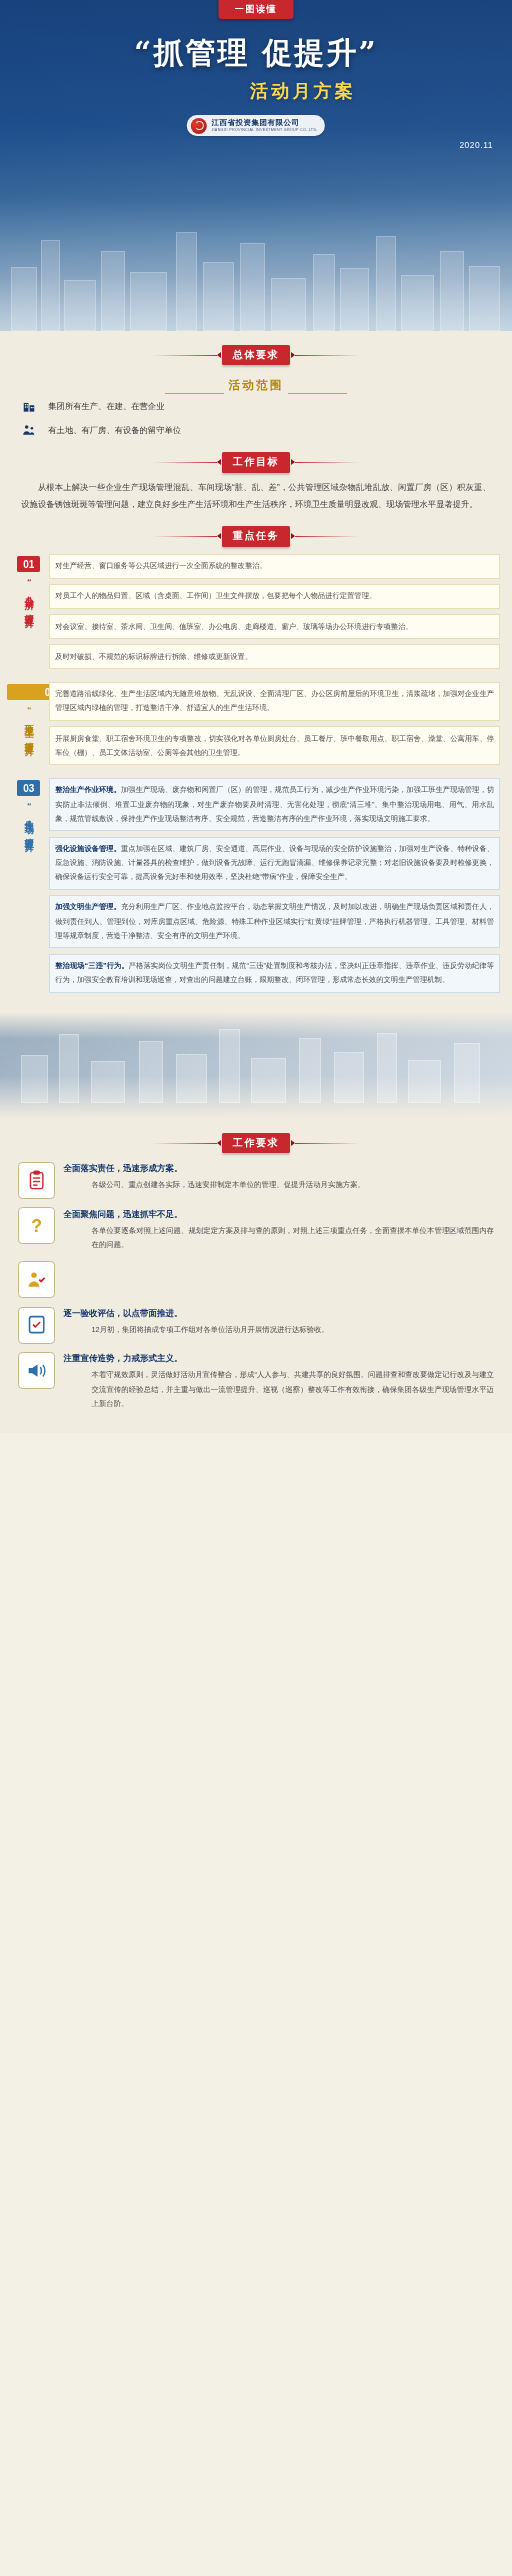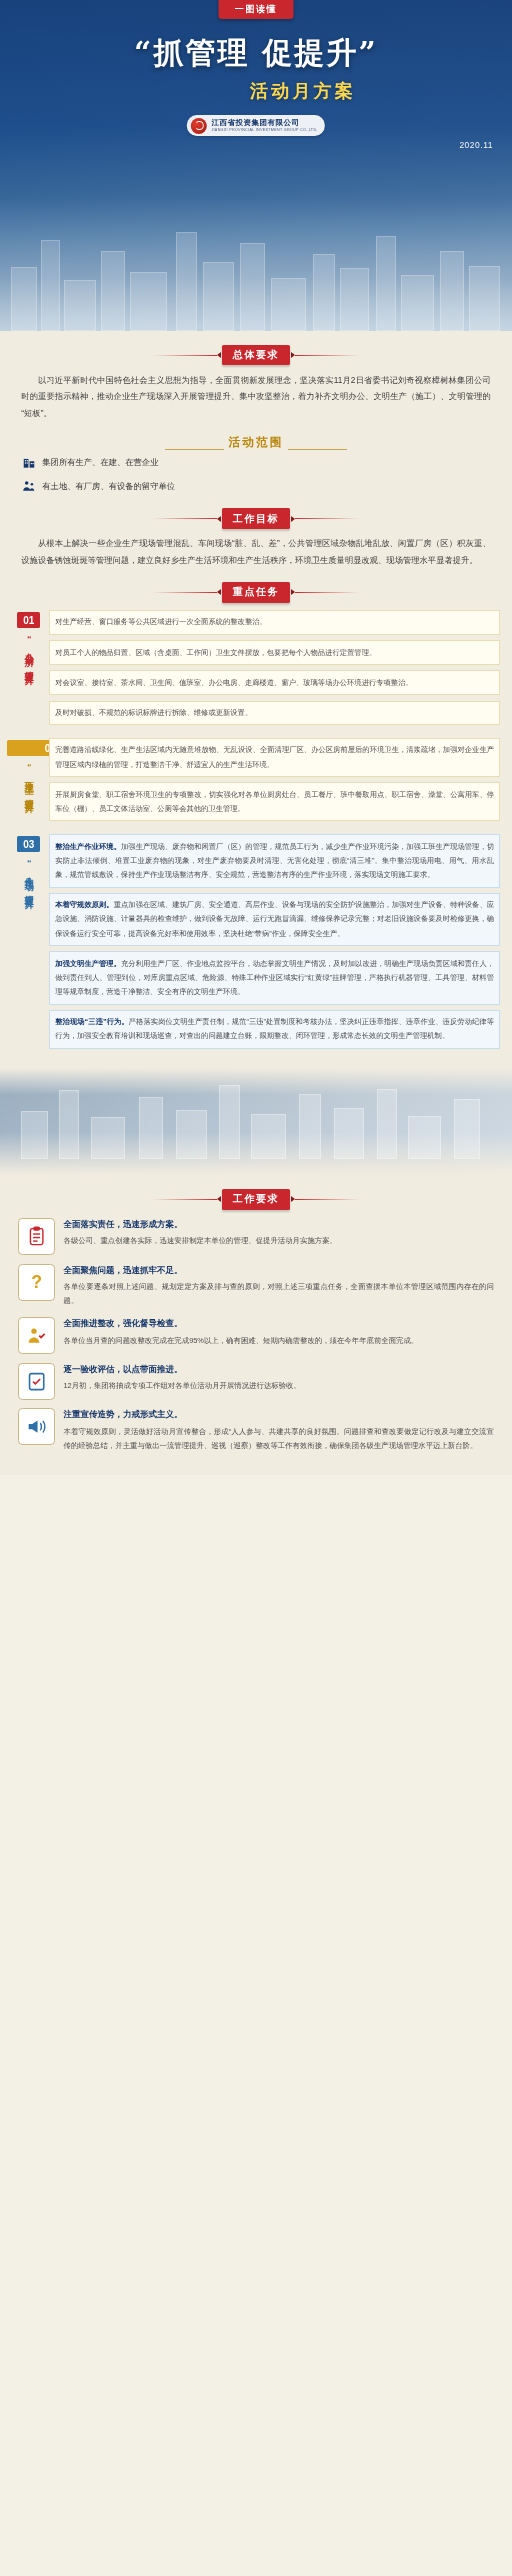--- a/index.html
+++ b/index.html
@@ -101,21 +101,21 @@
   }
   .sec-head-2 .sw { width: 59px; height: 0.5px; background:#c8a24a; }
 
   .body-text {
     margin: 0 21.3px 4.3px; font-size: 8.3px; line-height: 2.0; color: #3b3b3b;
     text-align: justify; text-indent: 2em;
   }
 
   
   .scope { margin: 3.2px 21.3px 5.3px; }
-  .scope-row { display: flex; align-items: center; gap: 5px; margin-bottom: 7.5px; }
+  .scope-row { display: flex; align-items: center; gap: 11px; margin-bottom: 7.5px; }
   .scope-ico {
     width: 16px; height: 16px; flex: none; color: #17376b;
     display:flex; align-items:center; justify-content:center;
   }
   .scope-txt { font-size: 8.3px; color: #333; }
 
   
   .task { position: relative; margin: 7.5px 11.7px 0; display: flex; }
   .task-left {
     width: 34px; flex: none; display: flex; flex-direction: column; align-items: center;
@@ -146,21 +146,21 @@
 
   
   .req { margin: 8.5px 18px 0; display: flex; gap: 8.5px; align-items: flex-start; }
   .req-ico {
     width: 37px; height: 37px; flex: none; border-radius: 4.3px;
     background: #ffffff; border: 1.1px solid #c9b78a;
     display:flex; align-items:center; justify-content:center;
   }
   .req-body { flex: 1; padding-top: 1.1px; }
   .req-title { font-size: 8.5px; font-weight: bold; color: #17376b; margin-bottom: 3.2px; }
-  .req-text { font-size: 7.4px; line-height: 1.95; color: #4a4a4a; text-align: justify; }
+  .req-text { font-size: 7.4px; line-height: 1.95; color: #4a4a4a; text-align: justify; margin-left: 28px; }
 
   .band-city {
     height: 107px; margin: 14px 0 0;
     background:
       linear-gradient(180deg, rgba(241,236,224,1) 0%, rgba(241,236,224,.1) 25%, rgba(223,230,236,.15) 60%, rgba(241,236,224,1) 100%),
       linear-gradient(135deg,#8fa6bb,#b9c7d4 60%,#cdd8e2);
     position: relative; overflow: hidden;
   }
   .band-city .bld { position:absolute; bottom: 16px; background: rgba(255,255,255,.25); border:0.5px solid rgba(255,255,255,.3); }
   .footer-space { height: 21.3px; }
@@ -202,21 +202,20 @@
     </div>
 
     <div class="hero-date">2020.11</div>
   </div>
 
   <div class="sec-head">
     <div class="bar"></div>
     <div class="plate">总体要求</div>
     <div class="bar r"></div>
   </div>
-  <p class="body-text">以习近平新时代中国特色社会主义思想为指导，全面贯彻新发展理念，坚决落实11月2日省委书记刘奇视察樟树林集团公司时的重要指示精神，推动企业生产现场深入开展管理提升、集中攻坚整治，着力补齐文明办公、文明生产（施工）、文明管理的“短板”。</p>
 
   <div class="sec-head-2">
     <div class="sw"></div>
     <div class="t">活动范围</div>
     <div class="sw"></div>
   </div>
   <div class="scope">
     <div class="scope-row">
       <div class="scope-ico">
         <svg width="14" height="14" viewBox="0 0 24 24" fill="#17376b">
@@ -300,21 +299,21 @@
       <div class="task-vtitle alt2">“生产现场”管理提升</div>
     </div>
     <div class="task-right">
       <div class="task-item">
         <div class="pbox blue">
           <span class="lead">整治生产作业环境。</span><span>加强生产现场、废弃物和闲置厂（区）的管理，规范员工行为，减少生产作业环境污染，加强工班生产现场管理，切实防止非法倾倒、堆置工业废弃物的现象，对生产废弃物要及时清理、无害化处理，彻底“清三堆”。集中整治现场用电、用气、用水乱象，规范管线敷设，保持生产作业现场整洁有序、安全规范，营造整洁有序的生产作业环境，落实现场文明施工要求。</span>
         </div>
       </div>
       <div class="task-item">
         <div class="pbox blue">
-          <span class="lead">本着守规效原则。</span><span>重点加强在区域、建筑厂房、安全通道、高层作业、设备与现场的安全防护设施整治，加强对生产设备、特种设备、应急设施、消防设施、计量器具的检查维护，做到设备无故障、运行无跑冒滴漏、维修保养记录完整；对老旧设施设备要及时检修更换，确保设备运行安全可靠，提高设备完好率和使用效率，坚决杜绝“带病”作业，保障安全生产。</span>
+          <span class="lead">强化设施设备管理。</span><span>重点加强在区域、建筑厂房、安全通道、高层作业、设备与现场的安全防护设施整治，加强对生产设备、特种设备、应急设施、消防设施、计量器具的检查维护，做到设备无故障、运行无跑冒滴漏、维修保养记录完整；对老旧设施设备要及时检修更换，确保设备运行安全可靠，提高设备完好率和使用效率，坚决杜绝“带病”作业，保障安全生产。</span>
         </div>
       </div>
       <div class="task-item">
         <div class="pbox blue">
           <span class="lead">加强文明生产管理。</span><span>充分利用生产厂区、作业地点监控平台，动态掌握文明生产情况，及时加以改进，明确生产现场负责区域和责任人，做到责任到人、管理到位，对库房重点区域、危险源、特殊工种作业区域实行“红黄绿”挂牌管理，严格执行机器管理、工具管理、材料管理等规章制度，营造干净整洁、安全有序的文明生产环境。</span>
         </div>
       </div>
       <div class="task-item">
         <div class="pbox blue">
           <span class="lead">整治现场“三违”行为。</span><span>严格落实岗位文明生产责任制，规范“三违”处置制度和考核办法，坚决纠正违章指挥、违章作业、违反劳动纪律等行为，加强安全教育培训和现场巡查，对查出的问题建立台账，限期整改、闭环管理，形成常态长效的文明生产管理机制。</span>
@@ -373,24 +372,20 @@
   </div>
 
   <div class="req">
     <div class="req-ico">
       <svg width="21.3" height="21.3" viewBox="0 0 24 24" fill="#d8a21f">
         <circle cx="9" cy="7" r="3"></circle>
           <path d="M3 20c0-3.3 2.7-6 6-6s6 2.7 6 6z"></path>
         <path d="M15 12l2 2 4-4" stroke="#c8272d" stroke-width="2" fill="none"></path>
       </svg>
     </div>
-    <div class="req-body">
-      <div class="req-title">全面推进整改，强化督导检查。</div>
-      <div class="req-text">各单位当月查的问题改整改完成在完成95%以上，确有困难、短期内确需整改的，须在今年年底前全面完成。</div>
-    </div>
   </div>
 
   <div class="req">
     <div class="req-ico">
       <svg width="21.3" height="21.3" viewBox="0 0 24 24" fill="none" stroke="#2f6fa8" stroke-width="1.8">
         <rect x="4" y="3" width="16" height="18" rx="2"></rect>
         <path d="M8 12l2.5 2.5L16 9" stroke="#c8272d"></path>
       </svg>
     </div>
     <div class="req-body">

